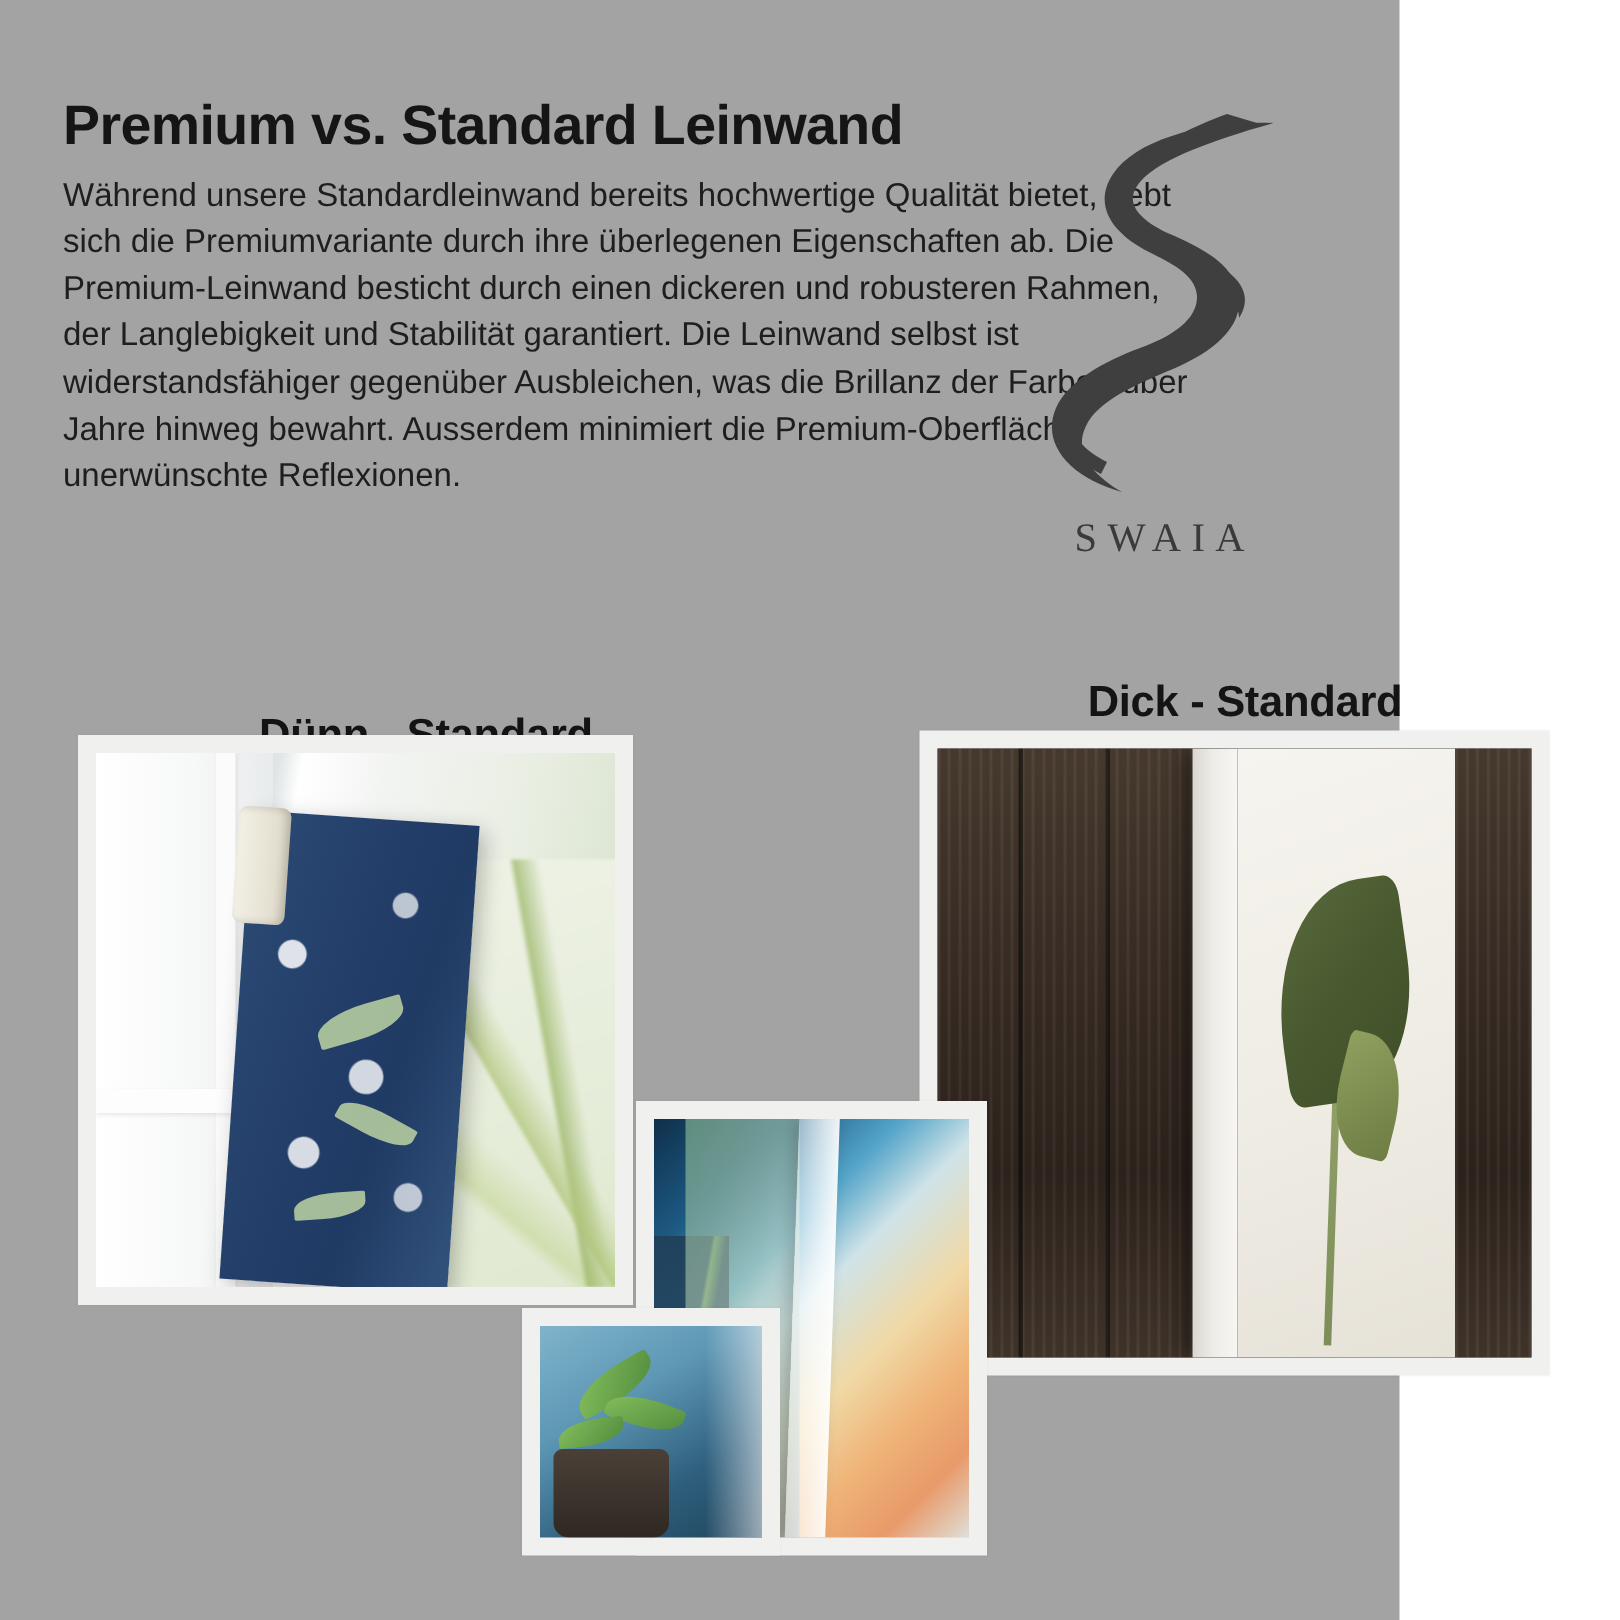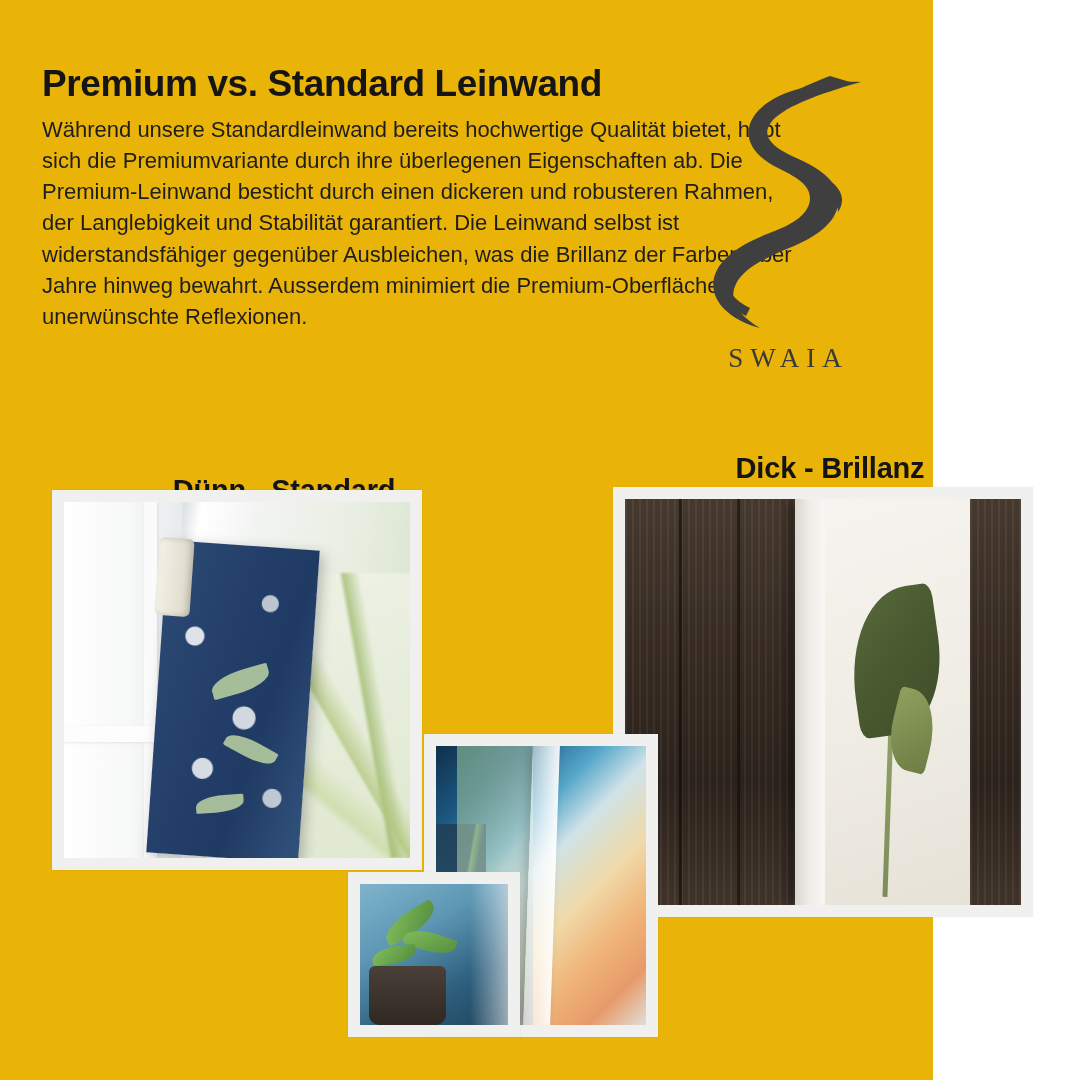--- a/index.html
+++ b/index.html
@@ -6,21 +6,21 @@
   html, body {
     width: 1080px; height: 1080px;
     background: #ffffff;
     font-family: "Liberation Sans", sans-serif;
     color: #1d1d1d;
     overflow: hidden;
   }
   .page {
     position: relative;
     width: 933px; height: 1080px;
-    background: #eab308;
+    background: #a3a3a3;
   }
 
   
   .text-block {
     position: absolute;
     left: 42px; top: 62px;
     width: 760px;
   }
   .title {
     font-size: 37px;
@@ -34,21 +34,21 @@
     font-size: 22px;
     line-height: 1.42;
     color: #1e1e1e;
     font-weight: 400;
     max-width: 752px;
   }
 
   
   .logo-wrap {
     position: absolute;
-    right: 48px; top: 72px;
+    right: 60px; top: 72px;
     width: 200px;
     text-align: center;
   }
   .logo-mark { width: 175px; height: 265px; margin: 0 auto; display: block; }
   .logo-word {
     margin-top: 6px;
     font-size: 27px;
     letter-spacing: 7px;
     color: #3a3a3a;
     font-family: "Liberation Serif", serif;
@@ -239,21 +239,21 @@
     <svg class="logo-mark" viewBox="0 0 175 265" aria-hidden="true">
       <path fill="#3f3f3f" d="M163 10 C120 8 72 20 56 44 C42 65 56 84 80 96 C96 104 112 112 112 126 C112 141 96 152 74 160 C50 169 26 182 18 200 C8 223 26 246 62 256 C40 243 30 228 38 212 C46 195 72 184 96 174 C124 162 142 146 140 126 C138 104 114 93 94 84 C74 75 64 64 72 52 C82 36 120 22 163 10 Z"></path>
       <path fill="#3f3f3f" d="M132 4 C110 12 86 24 74 34 C96 28 124 18 152 10 Z"></path>
       <path fill="#3f3f3f" d="M118 112 C132 120 140 130 140 140 C148 128 144 116 128 106 Z"></path>
       <path fill="#3f3f3f" d="M52 236 C36 228 28 218 30 208 C20 220 28 234 48 244 Z"></path>
     </svg>
     <div class="logo-word">SWAIA</div>
   </div>
 
   <div class="caption left">Dünn - Standard</div>
-  <div class="caption right">Dick - Brillanz</div>
+  <div class="caption right">Dick - Standard</div>
 
   <div class="card card-standard">
     <div class="photo ph-standard">
       <div class="win-frame"></div>
       <div class="win-bar-v"></div>
       <div class="win-bar-h"></div>
       <div class="plant"></div>
       <div class="canvas-roll">
         <span class="leaf l1"></span>
         <span class="leaf l2"></span>

